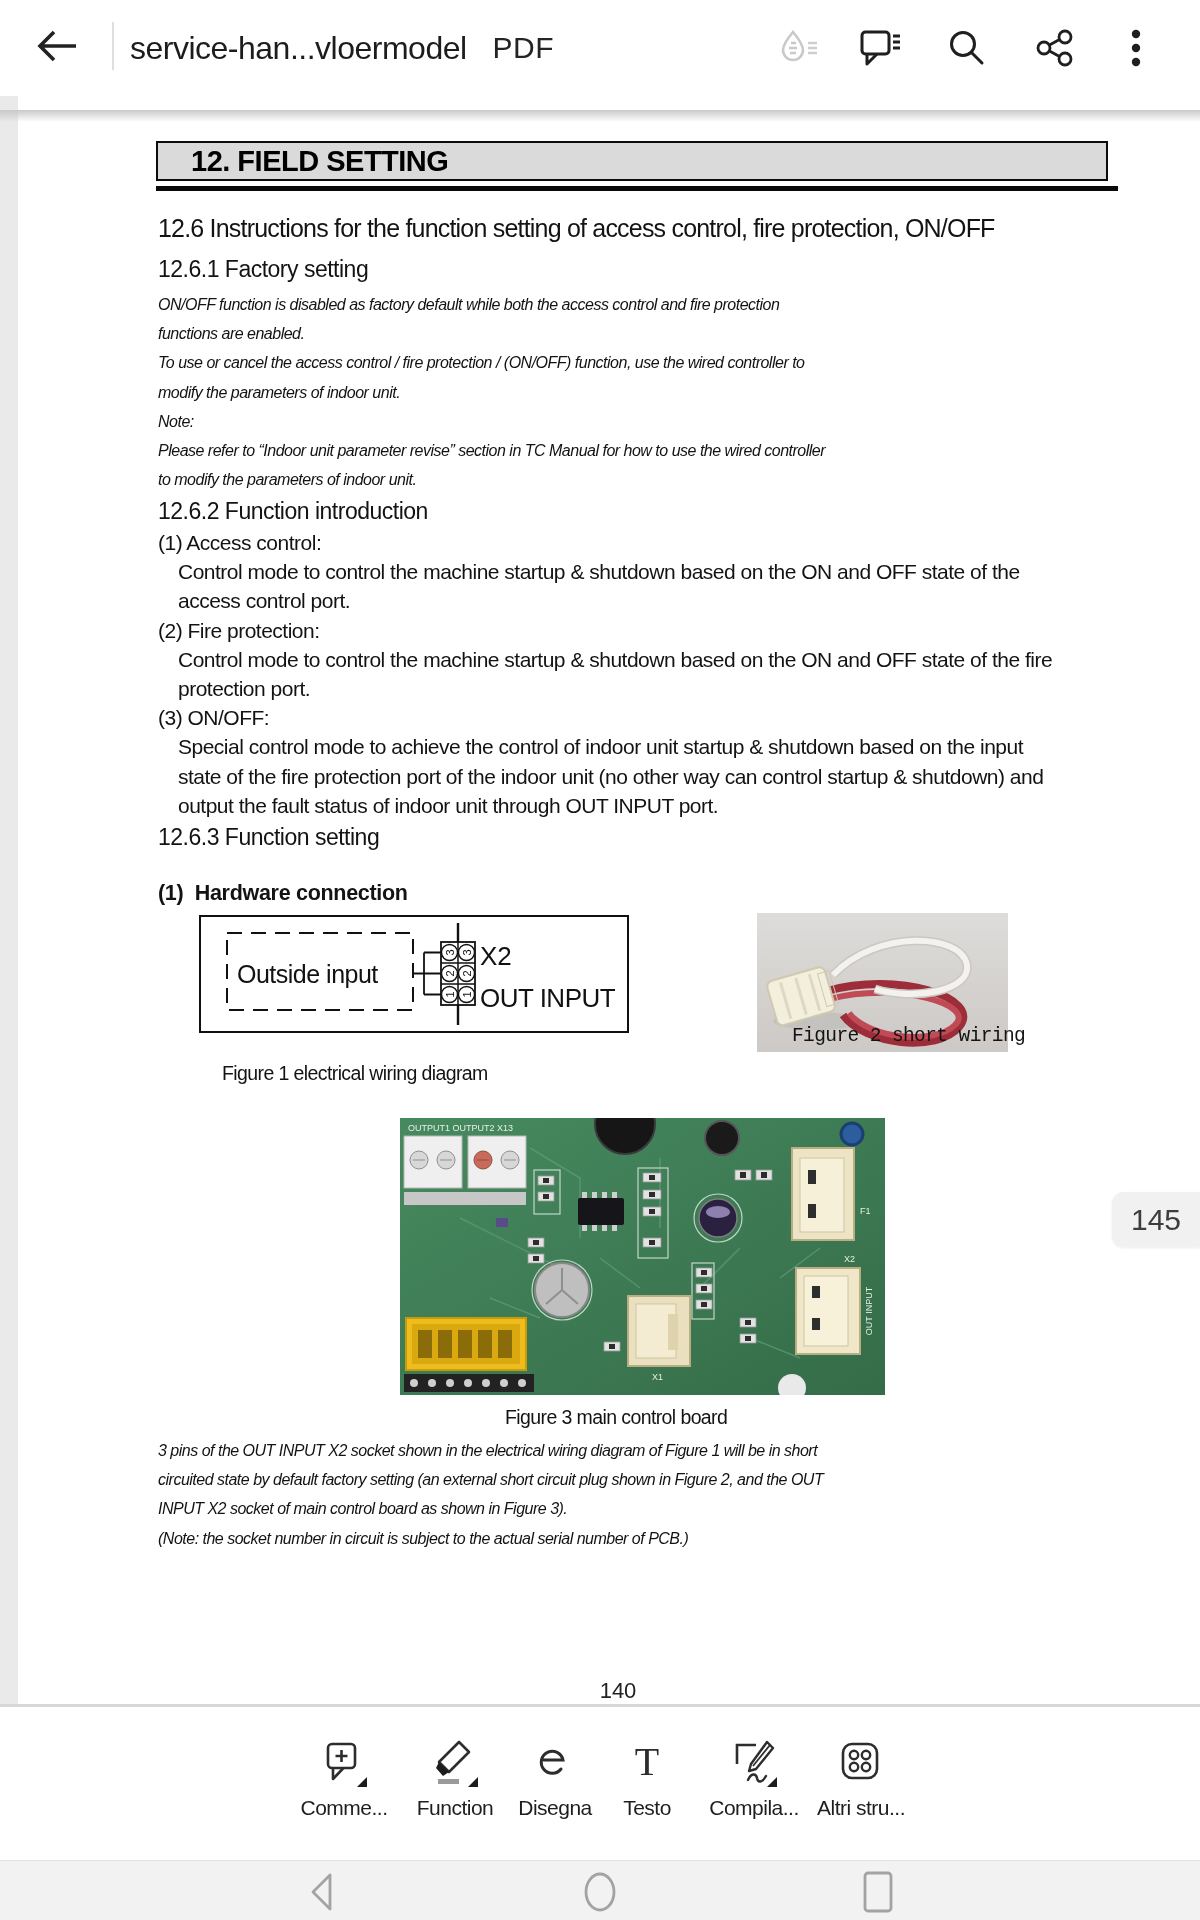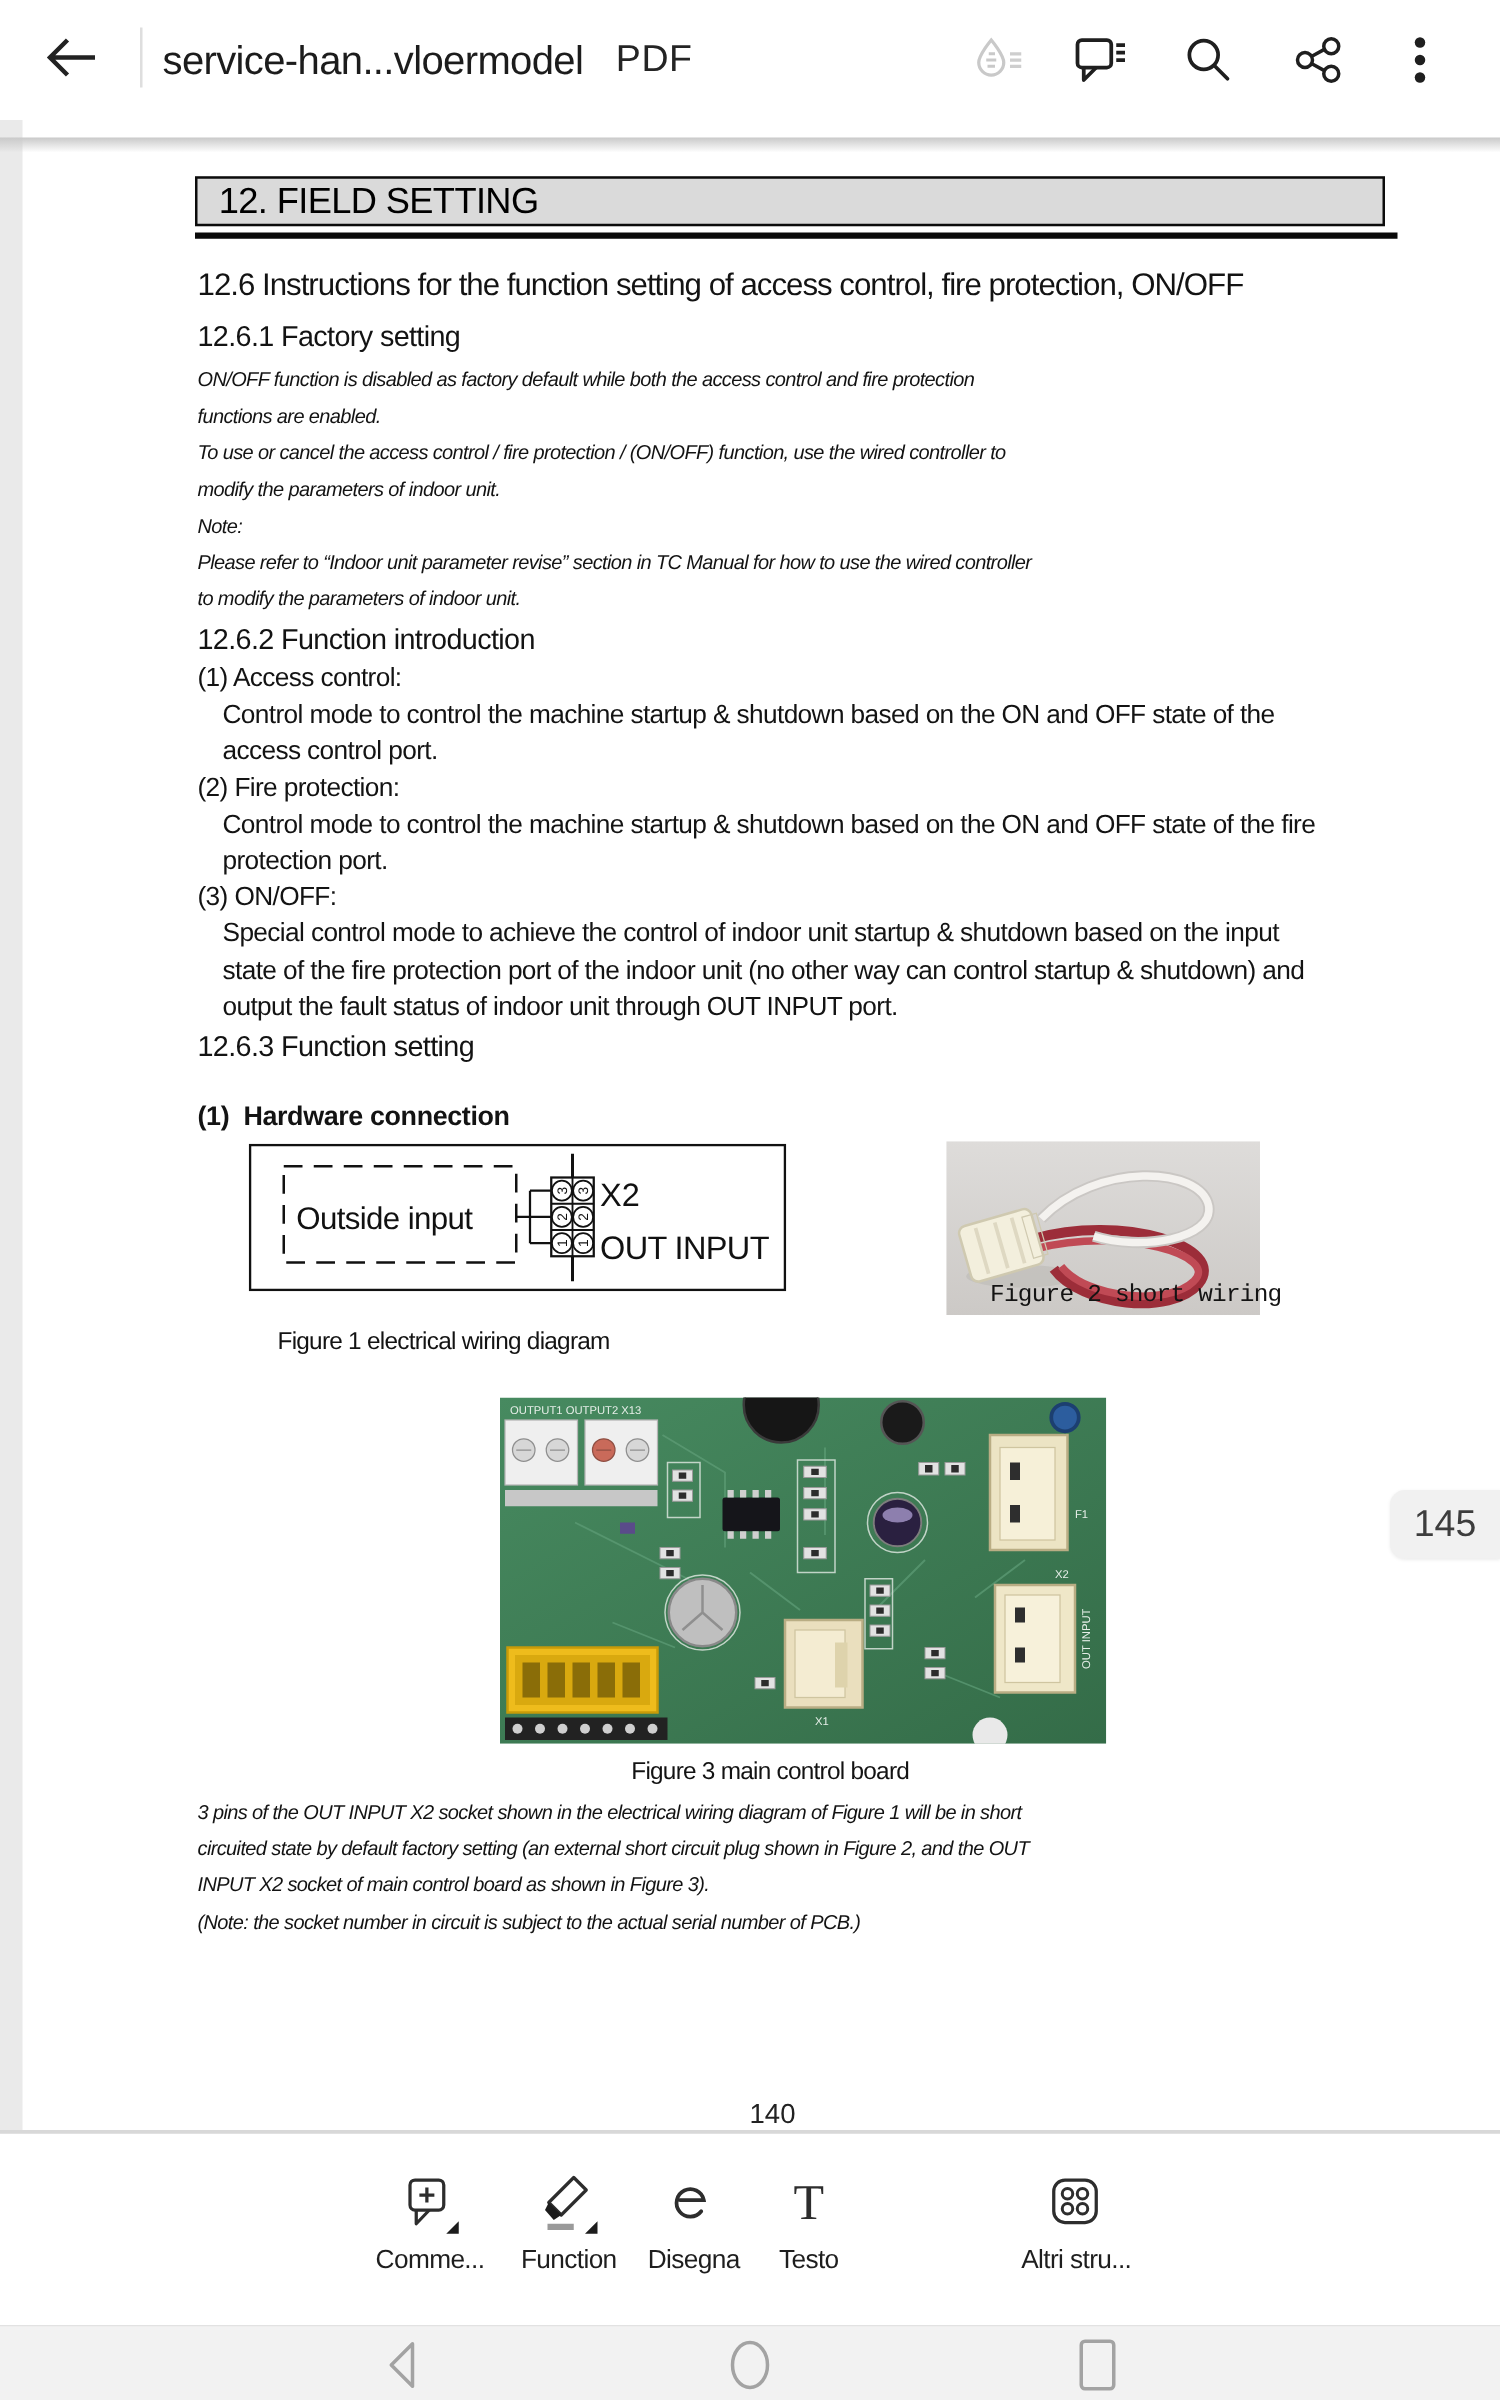--- a/index.html
+++ b/index.html
@@ -18,21 +18,21 @@
 
   
   .page-shadow{position:absolute;left:0;top:110px;width:1200px;height:12px;
                background:linear-gradient(#c9c9c9, rgba(201,201,201,0));}
   .left-strip{position:absolute;left:0;top:96px;width:18px;height:1610px;background:#eaeaea;}
   .doc-bottom-line{position:absolute;left:0;top:1704px;width:1200px;height:3px;background:#d8d8d8;}
 
   
   .banner-box{position:absolute;left:156px;top:141px;width:952px;height:40px;box-sizing:border-box;
               background:#dadada;border:2px solid #0c0c0c;display:flex;align-items:center;}
-  .banner-box span{font-size:29px;font-weight:normal;letter-spacing:-0.5px;padding-left:17px;color:#000;}
+  .banner-box span{font-size:29px;font-weight:bold;letter-spacing:-0.5px;padding-left:17px;color:#000;margin-left:16px;}
   .banner-underline{position:absolute;left:156px;top:186px;width:962px;height:5px;background:#0a0a0a;}
 
   .t{position:absolute;left:158px;color:#131313;}
   .h2{font-size:25px;letter-spacing:-0.8px;line-height:32px;}
   .h3{font-size:23px;letter-spacing:-0.5px;line-height:30px;}
   .body-txt{font-size:16px;letter-spacing:-0.5px;line-height:29.2px;white-space:pre-line;width:970px;font-style:italic;}
   .fi-label{font-size:21px;letter-spacing:-0.5px;line-height:29.2px;}
   .fi-body{font-size:21px;letter-spacing:-0.5px;line-height:29.2px;white-space:pre-line;padding-left:20px;}
   .bold-h{font-size:21.5px;font-weight:bold;letter-spacing:-0.3px;line-height:29px;}
   .caption{position:absolute;font-size:19.5px;letter-spacing:-0.6px;color:#131313;}
@@ -384,20 +384,30 @@
     <div class="tlabel">Disegna</div>
   </div>
 
   <div class="tool-item" style="left:585px;">
     <svg class="ticon" viewBox="0 0 48 50">
       <text x="24" y="37" text-anchor="middle" font-family="Liberation Serif, serif" font-size="40" fill="#2d2d2d">T</text>
     </svg>
     <div class="tlabel">Testo</div>
   </div>
 
+  <div class="tool-item" style="left:692px;">
+    <svg class="ticon" viewBox="0 0 48 50">
+      <path d="M26 7 H7 V26" fill="none" stroke="#2d2d2d" stroke-width="2.6"></path>
+      <polygon points="37,4 43,10 26,31 19,33 21,26" fill="none" stroke="#2d2d2d" stroke-width="2.4" stroke-linejoin="round"></polygon>
+      <path d="M40 7 L23 28" stroke="#2d2d2d" stroke-width="1.8"></path>
+      <path d="M18 42 C21 35 26 35 27 40 C28 45 32 45 36 38" fill="none" stroke="#2d2d2d" stroke-width="2.4" stroke-linecap="round"></path>
+      <polygon points="47,39 47,49 37,49" fill="#1c1c1c"></polygon>
+    </svg>
+    <div class="tlabel">Compila...</div>
+  </div>
 
   <div class="tool-item" style="left:799px;">
     <svg class="ticon" viewBox="0 0 48 50">
       <rect x="6" y="6" width="34" height="34" rx="9" fill="none" stroke="#2d2d2d" stroke-width="2.6"></rect>
       <circle cx="17" cy="17" r="4.2" fill="none" stroke="#2d2d2d" stroke-width="2.4"></circle>
       <circle cx="29" cy="17" r="4.2" fill="none" stroke="#2d2d2d" stroke-width="2.4"></circle>
       <circle cx="17" cy="29" r="4.2" fill="none" stroke="#2d2d2d" stroke-width="2.4"></circle>
       <circle cx="29" cy="29" r="4.2" fill="none" stroke="#2d2d2d" stroke-width="2.4"></circle>
     </svg>
     <div class="tlabel">Altri stru...</div>

